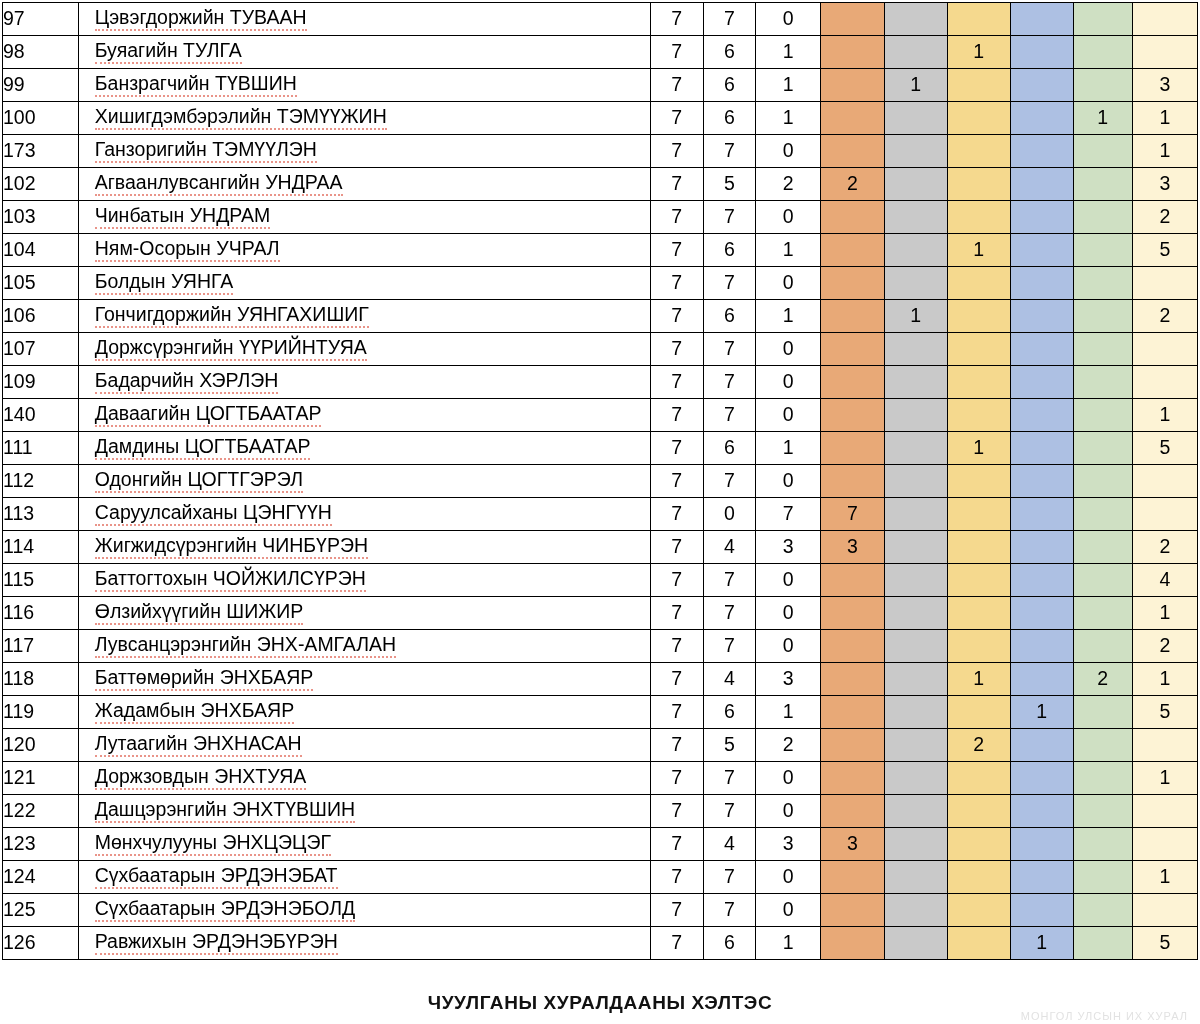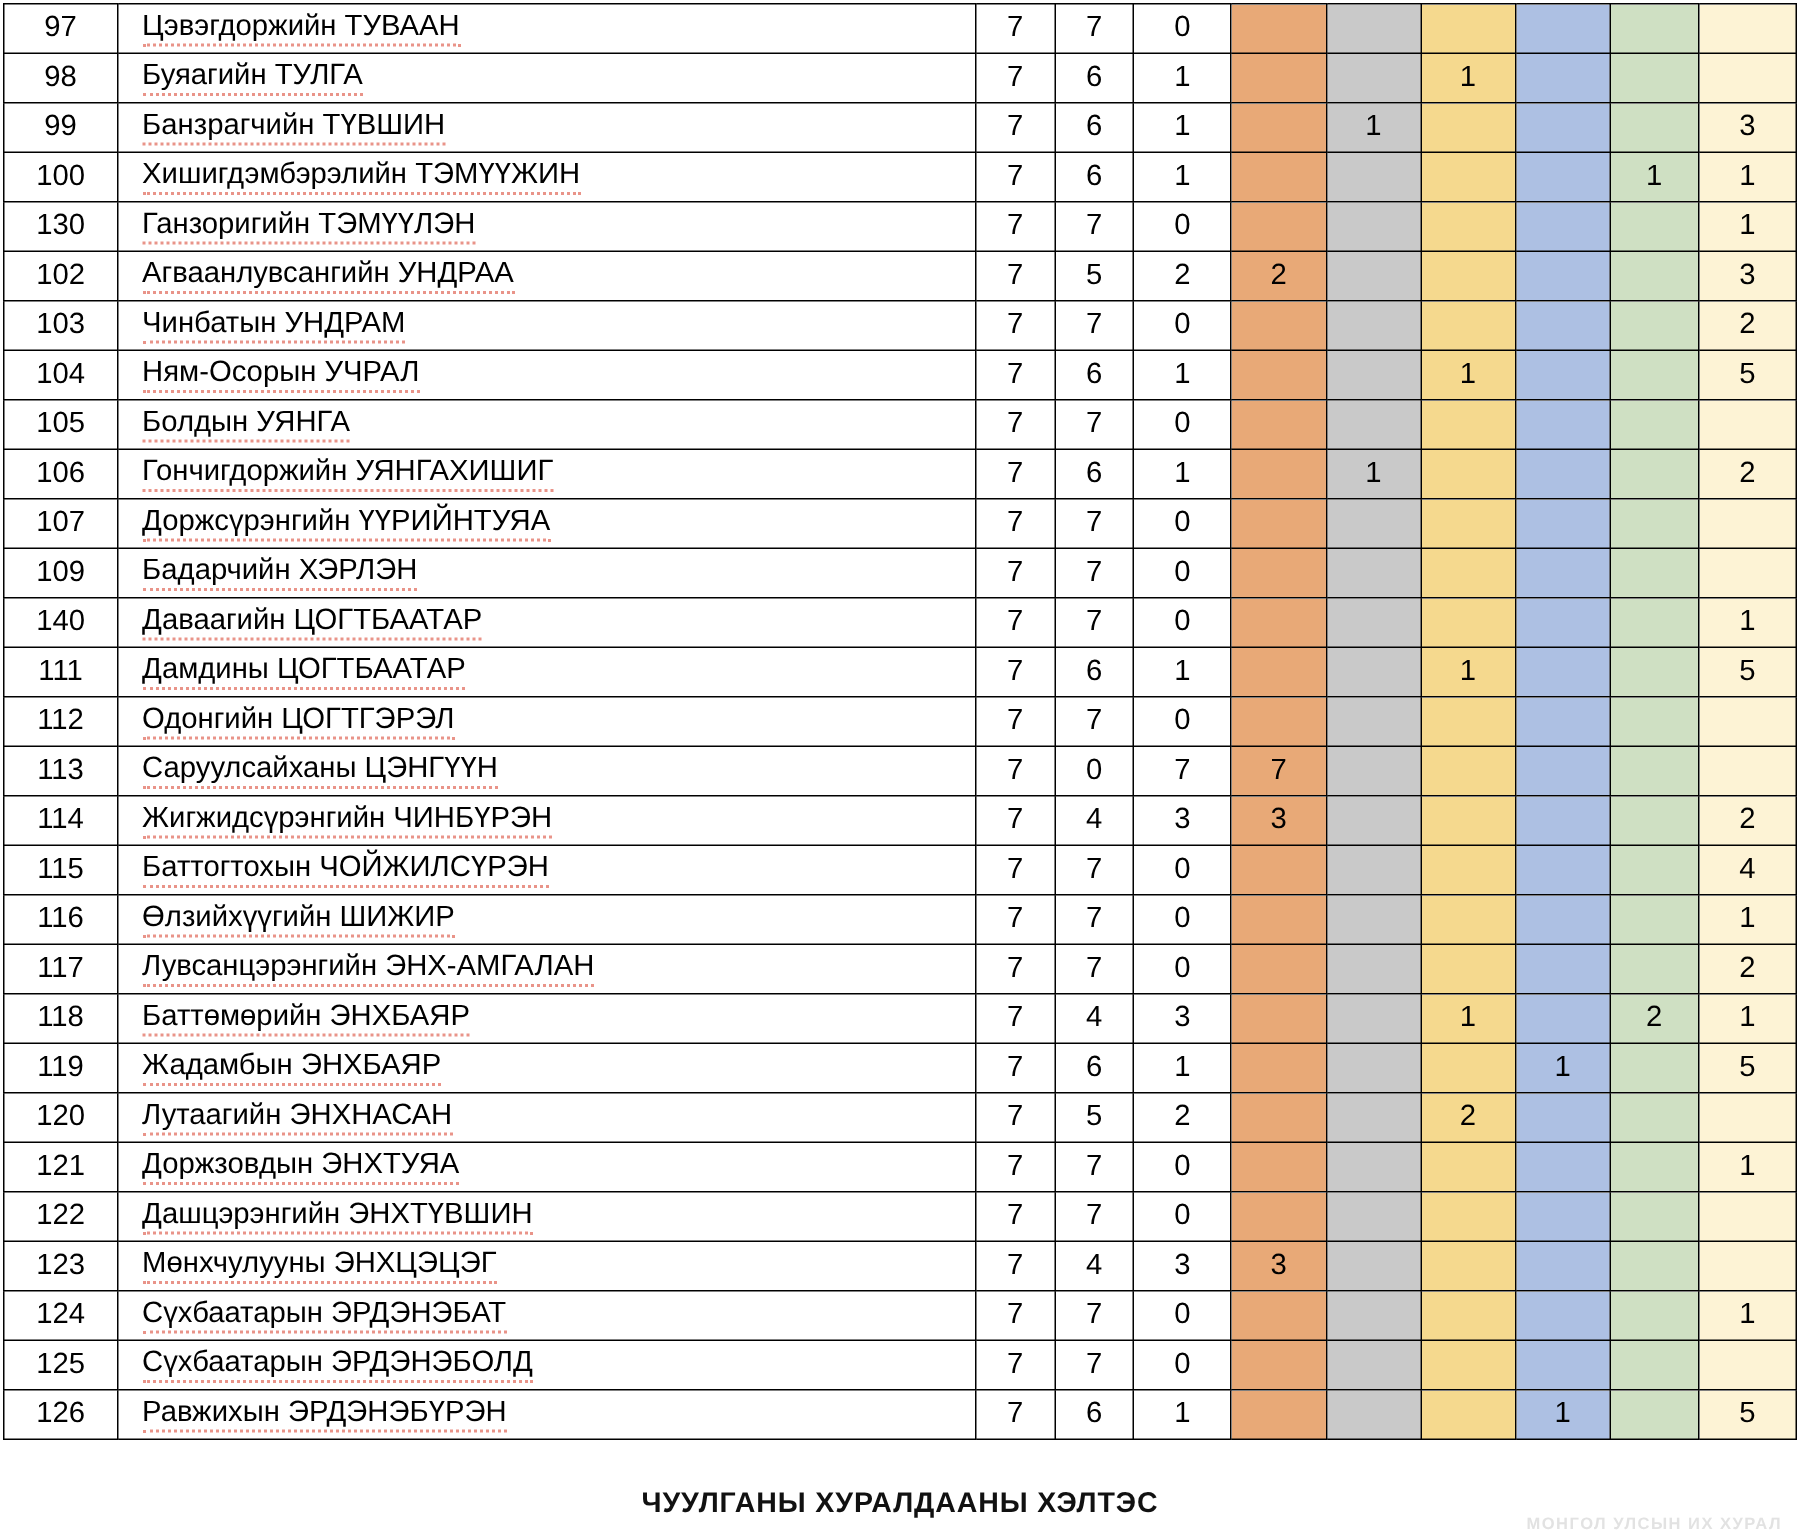--- a/index.html
+++ b/index.html
@@ -43,21 +43,21 @@
     height: 32px;
     font-size: 19.5px;
     color: #000000;
     padding: 0;
     vertical-align: middle;
     line-height: 1.1;
     overflow: hidden;
     white-space: nowrap;
   }
   td.num {
-    text-align: center;
+    text-align: left;
     font-size: 19.5px;
   }
   td.name {
     text-align: left;
     padding-left: 12px;
     font-size: 19.5px;
   }
   td.ctr {
     text-align: center;
   }
@@ -80,21 +80,21 @@
     letter-spacing: 0.6px;
     color: #111111;
   }
   .watermark {
     position: absolute;
     right: 12px;
     bottom: 4px;
     font-size: 11px;
     color: #e2e2e2;
     letter-spacing: 1px;
-    font-weight: bold;
+    font-weight: normal;
     text-align: right;
   }
   
   .name-text {
     display: inline-block;
     position: relative;
     padding-bottom: 1px;
     border-bottom: 2px dotted rgba(215, 60, 40, 0.55);
     margin-left: 16px;
   }
@@ -165,21 +165,21 @@
           <td class="ctr">6</td>
           <td class="ctr">1</td>
           <td class="ctr k1"></td>
           <td class="ctr k2"></td>
           <td class="ctr k3"></td>
           <td class="ctr k4"></td>
           <td class="ctr k5">1</td>
           <td class="ctr k6">1</td>
         </tr>
         <tr>
-          <td class="num">130</td>
+          <td class="num">173</td>
           <td class="name"><span class="name-text">Ганзоригийн ТЭМҮҮЛЭН</span></td>
           <td class="ctr">7</td>
           <td class="ctr">7</td>
           <td class="ctr">0</td>
           <td class="ctr k1"></td>
           <td class="ctr k2"></td>
           <td class="ctr k3"></td>
           <td class="ctr k4"></td>
           <td class="ctr k5"></td>
           <td class="ctr k6">1</td>

